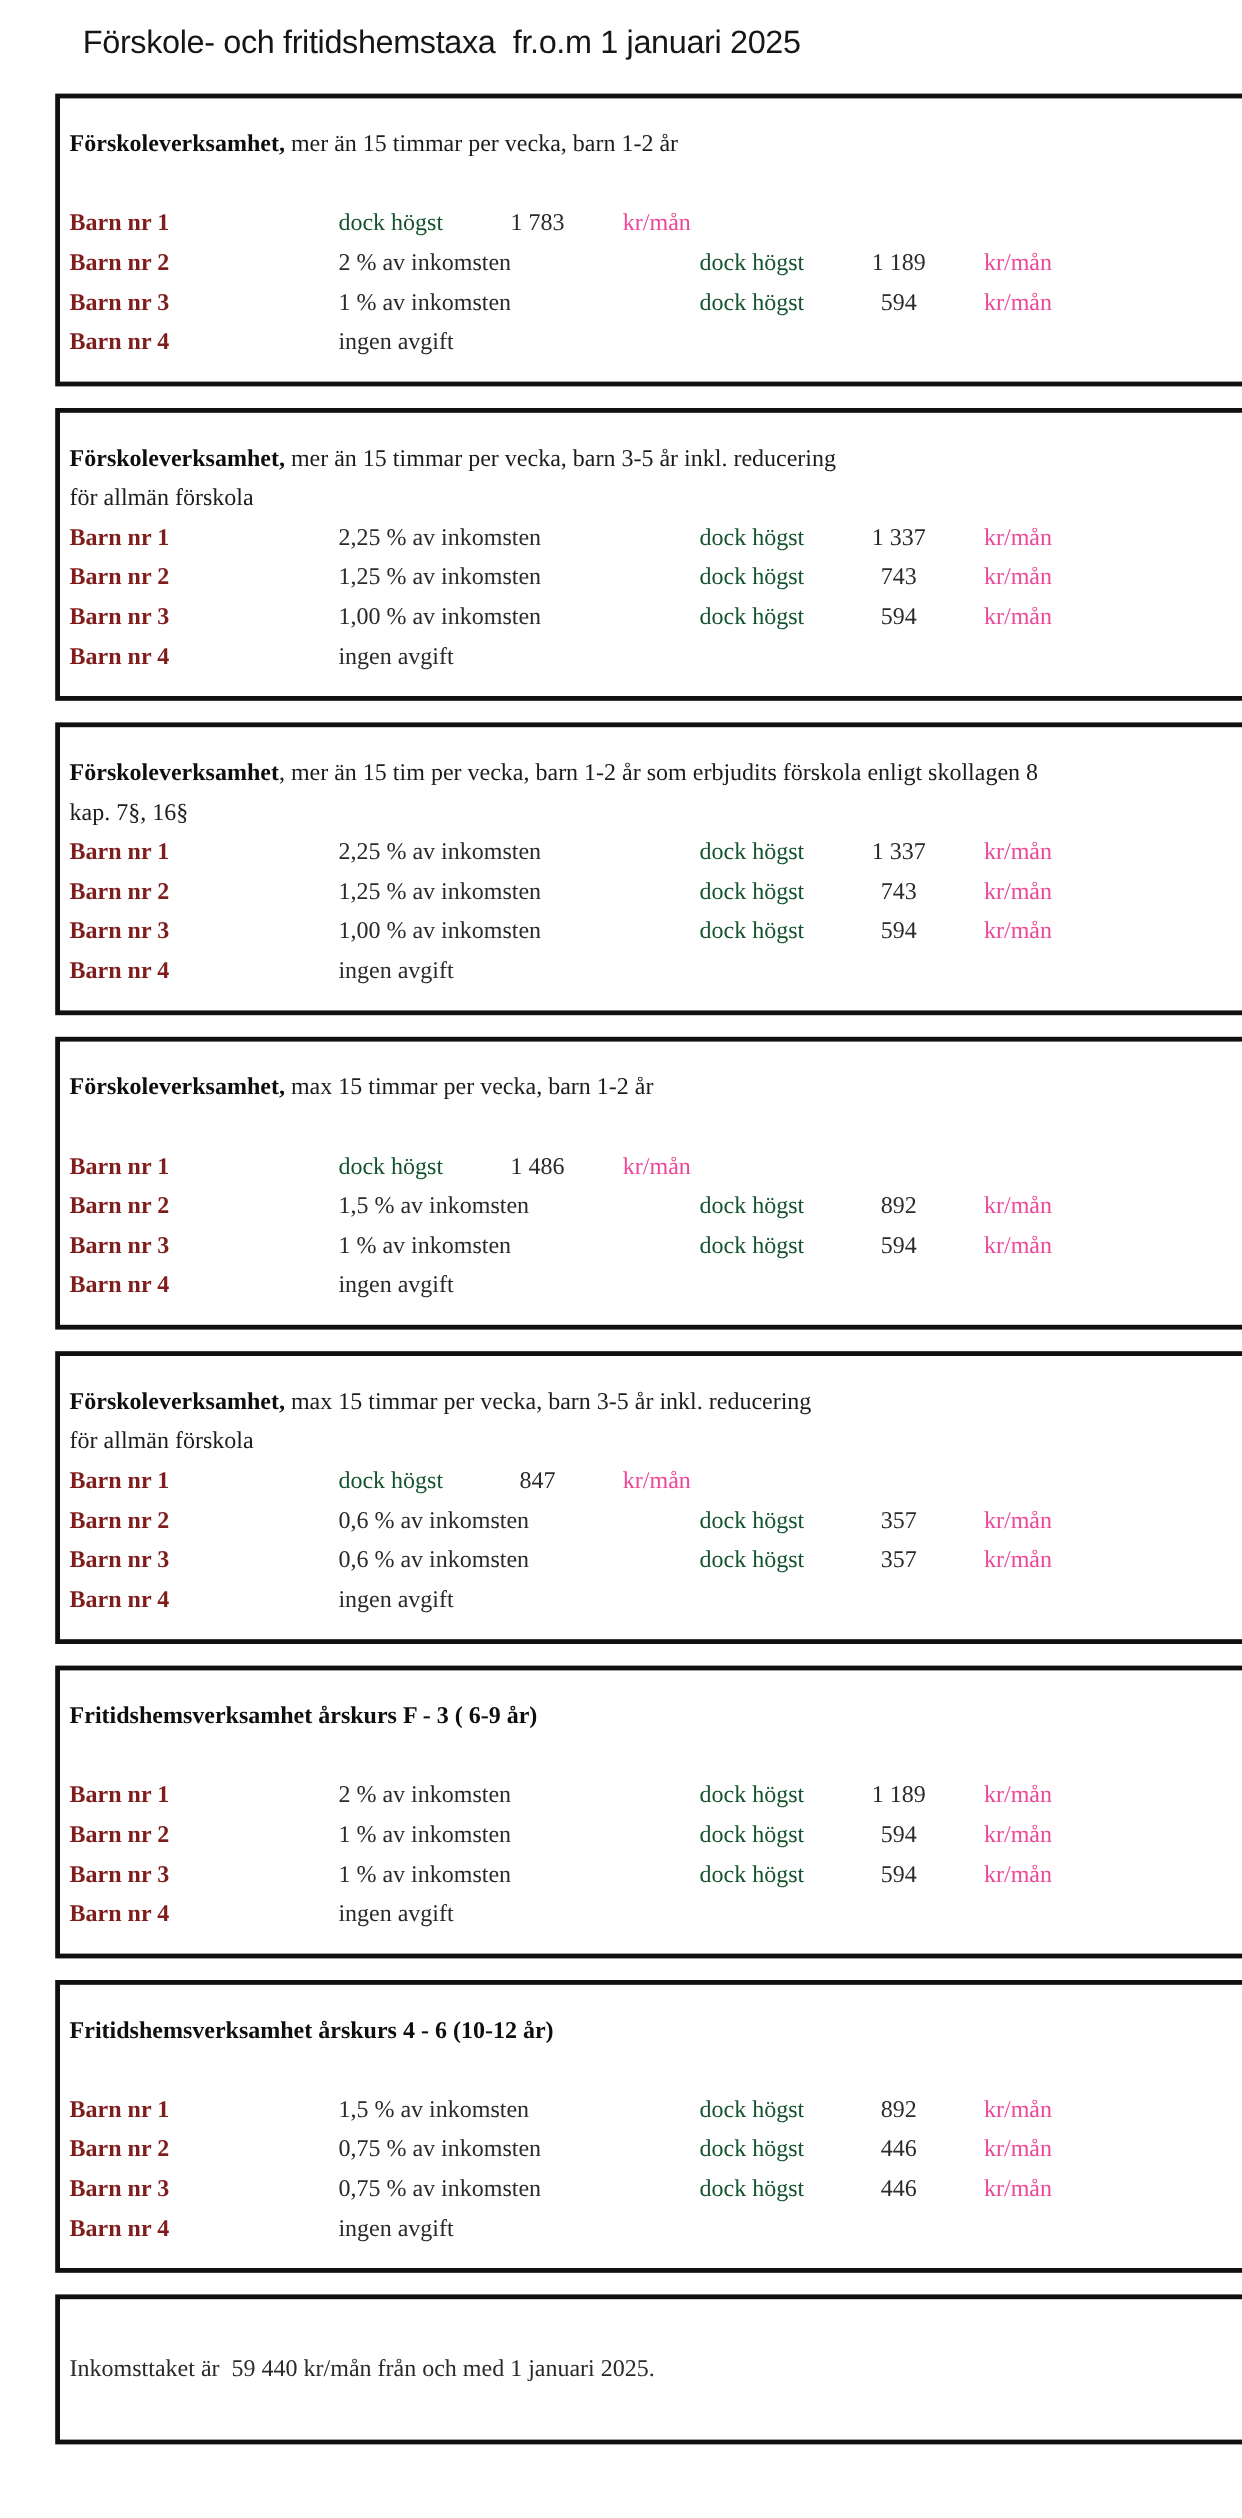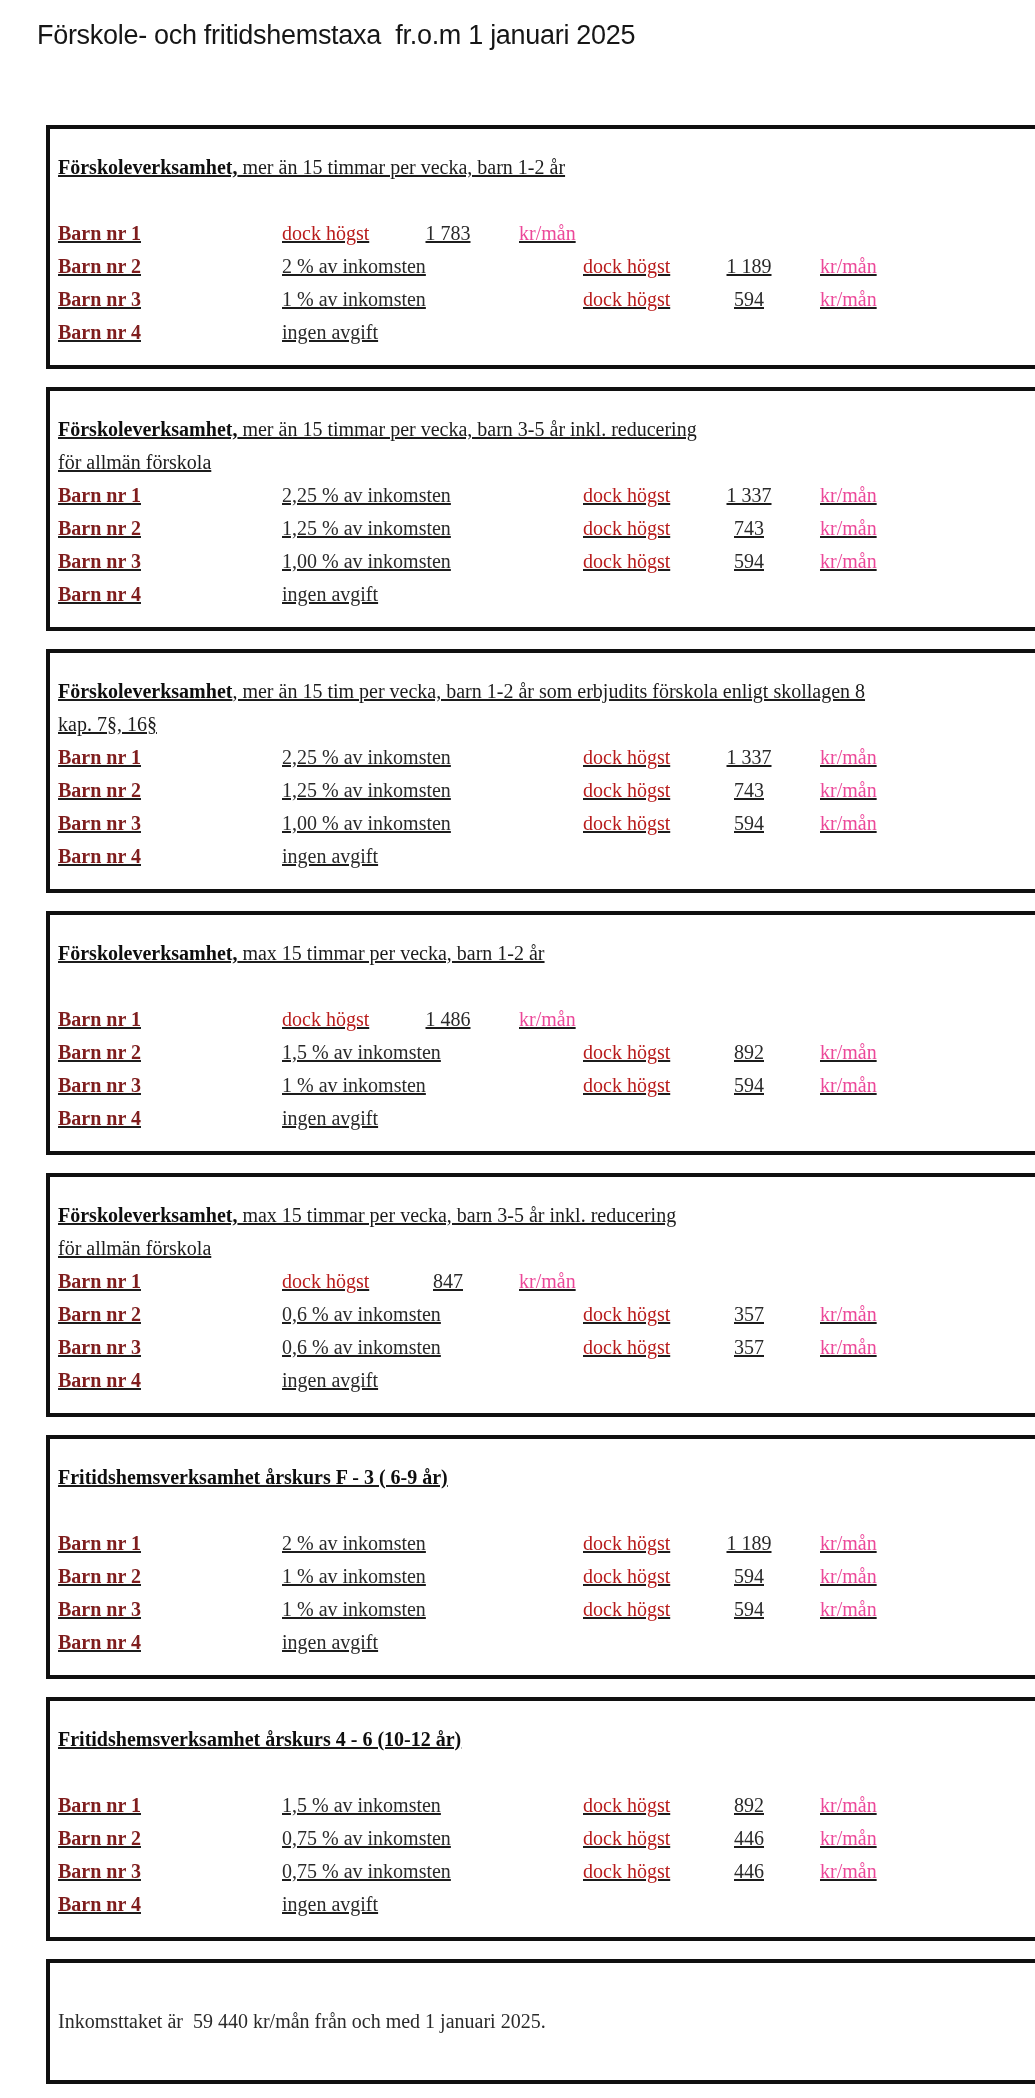--- a/index.html
+++ b/index.html
@@ -9,31 +9,30 @@
   }
   body {
     width: 1035px;
     height: 2098px;
     overflow: hidden;
     position: relative;
     font-family: "Liberation Serif", "DejaVu Serif", serif;
     color: #1c1c1c;
   }
   .doc-title {
-    padding: 16px 0 0 37px;
+    padding: 16px 0 0 69px;
     font-family: "Liberation Sans", "DejaVu Sans", sans-serif;
     font-size: 27px;
     line-height: 38px;
     color: #161616;
     letter-spacing: -0.3px;
     white-space: pre;
   }
   .sections {
-    margin-top: 71px;
-    text-decoration: underline;
+    margin-top: 24px;
   }
   .box {
     margin-left: 46px;
     margin-bottom: 18px;
     width: 1056px;            
     box-sizing: border-box;
     border: 4px solid #101010;
     padding: 22px 0 16px 8px;
     background: #ffffff;
   }
@@ -61,21 +60,21 @@
     flex: 0 0 auto;
   }
   .cell-rate {
     width: 301px;
     flex: 0 0 auto;
     color: #2a2a2a;
   }
   .cell-cap {
     width: 110px;
     flex: 0 0 auto;
-    color: #b91c1c;
+    color: #14532d;
   }
   .cell-amount {
     width: 112px;
     flex: 0 0 auto;
     text-align: center;
     color: #2a2a2a;
   }
   .cell-unit {
     margin-left: 15px;
     flex: 0 0 auto;

